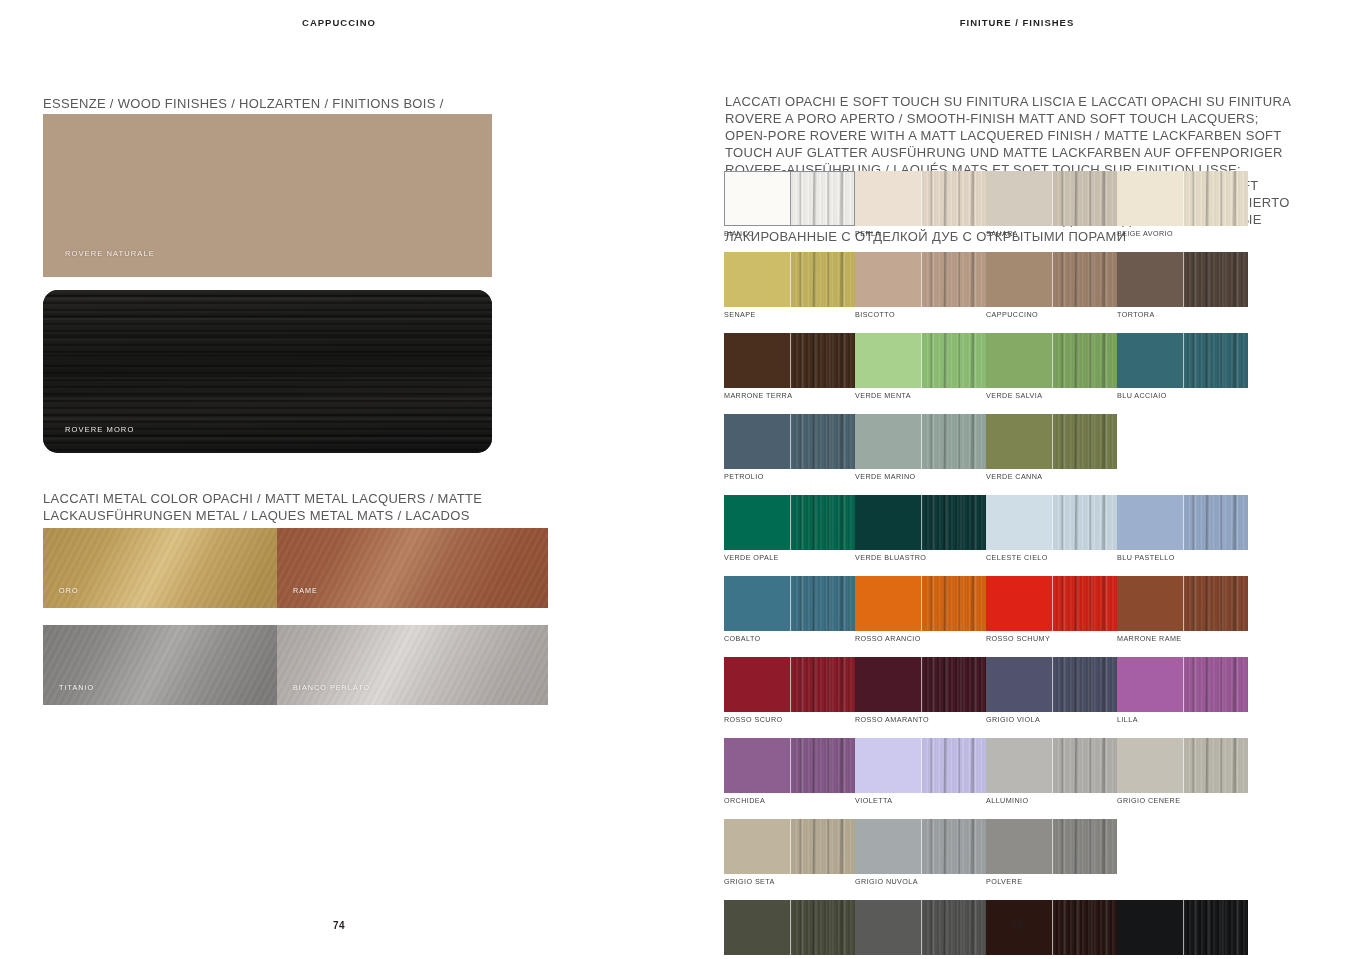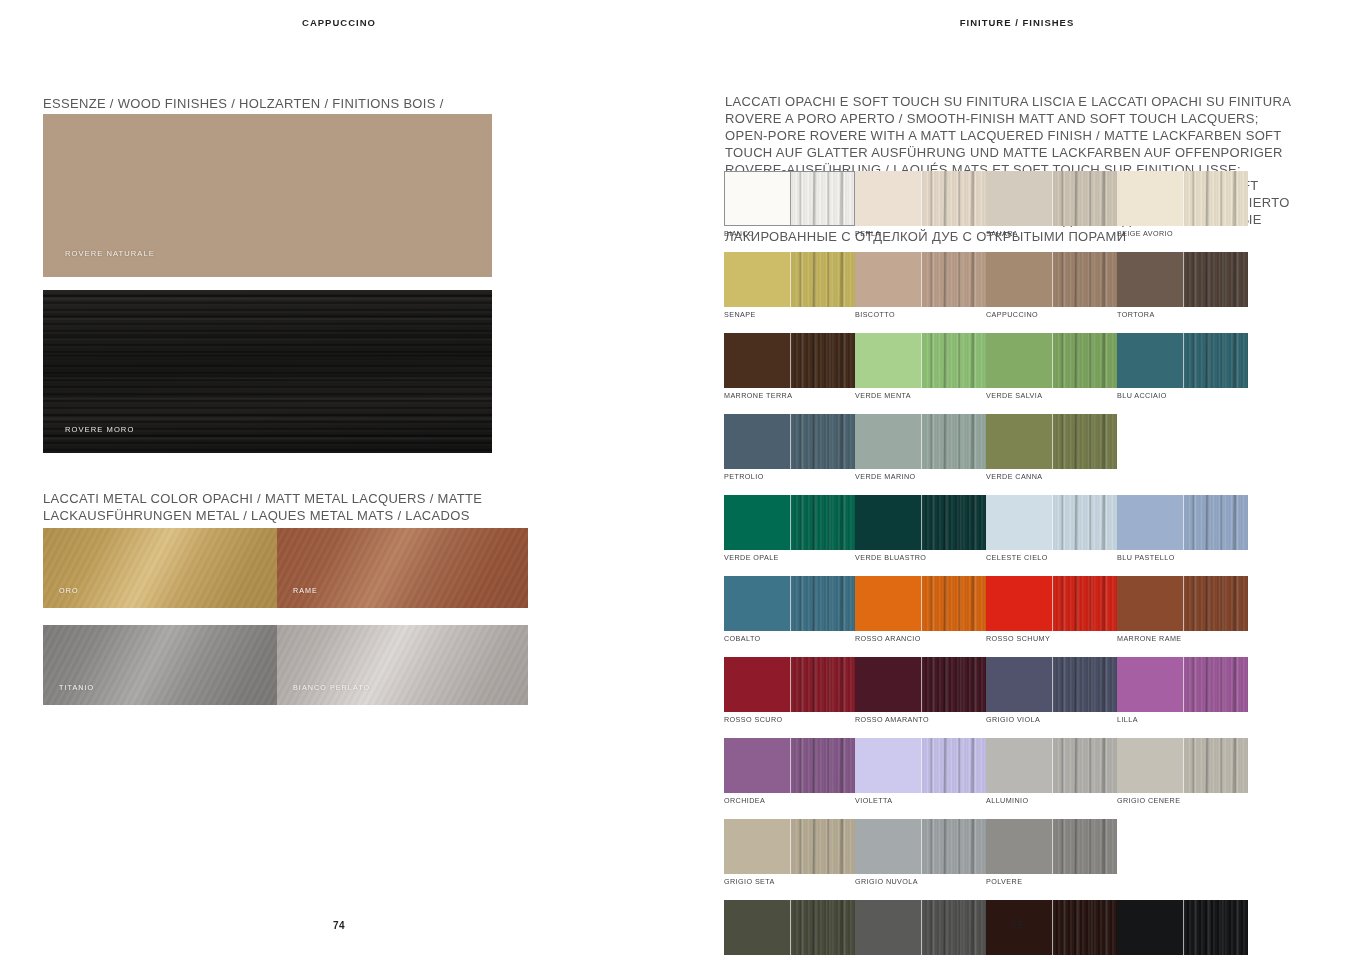--- a/index.html
+++ b/index.html
@@ -41,21 +41,21 @@
   #caption-wood{left:43px;top:95px;width:470px;}
   #caption-metal{left:43px;top:490px;width:470px;}
   #caption-lacquer{left:725px;top:94px;width:572px;line-height:1.30;}
 
   
   .board{
     position:absolute;left:43px;width:449px;height:163px;
     overflow:hidden;
   }
   #board-rovere-naturale{top:114px;}
-  #board-rovere-moro{top:290px;}
+  #board-rovere-moro{top:290px;border-radius:15px;}
   .board .grain{position:absolute;inset:0;}
   .board .label{
     position:absolute;left:22px;bottom:19px;
     font-size:7.6px;letter-spacing:1.05px;
     color:#f3efe9;text-transform:uppercase;
     text-shadow:0 0 2px rgba(0,0,0,.30);
   }
   #board-rovere-moro .label{color:#e7e5e2;text-shadow:none;}
 
   
@@ -84,21 +84,21 @@
         rgba(255,255,255,.00) 7px),
       repeating-linear-gradient(0deg,
         rgba(255,255,255,.00) 0px, rgba(255,255,255,.00) 13px,
         rgba(255,255,255,.055) 14px, rgba(0,0,0,.35) 17px,
         rgba(255,255,255,.00) 20px),
       linear-gradient(178deg,#22211f 0%,#141413 45%,#1e1d1b 70%,#101010 100%);
   }
 
   
   .metal{
-    position:absolute;width:251px;height:80px;overflow:hidden;
+    position:absolute;width:251px;height:80px;overflow:hidden;padding-left:20px;
   }
   .metal .label{
     position:absolute;left:16px;bottom:13px;
     font-size:7.2px;letter-spacing:1.05px;
     color:#faf7f2;text-transform:uppercase;
     text-shadow:0 0 2px rgba(0,0,0,.22);
   }
   #metal-oro   {left:43px; top:528px;}
   #metal-rame  {left:277px;top:528px;}
   #metal-titanio{left:43px; top:625px;}

